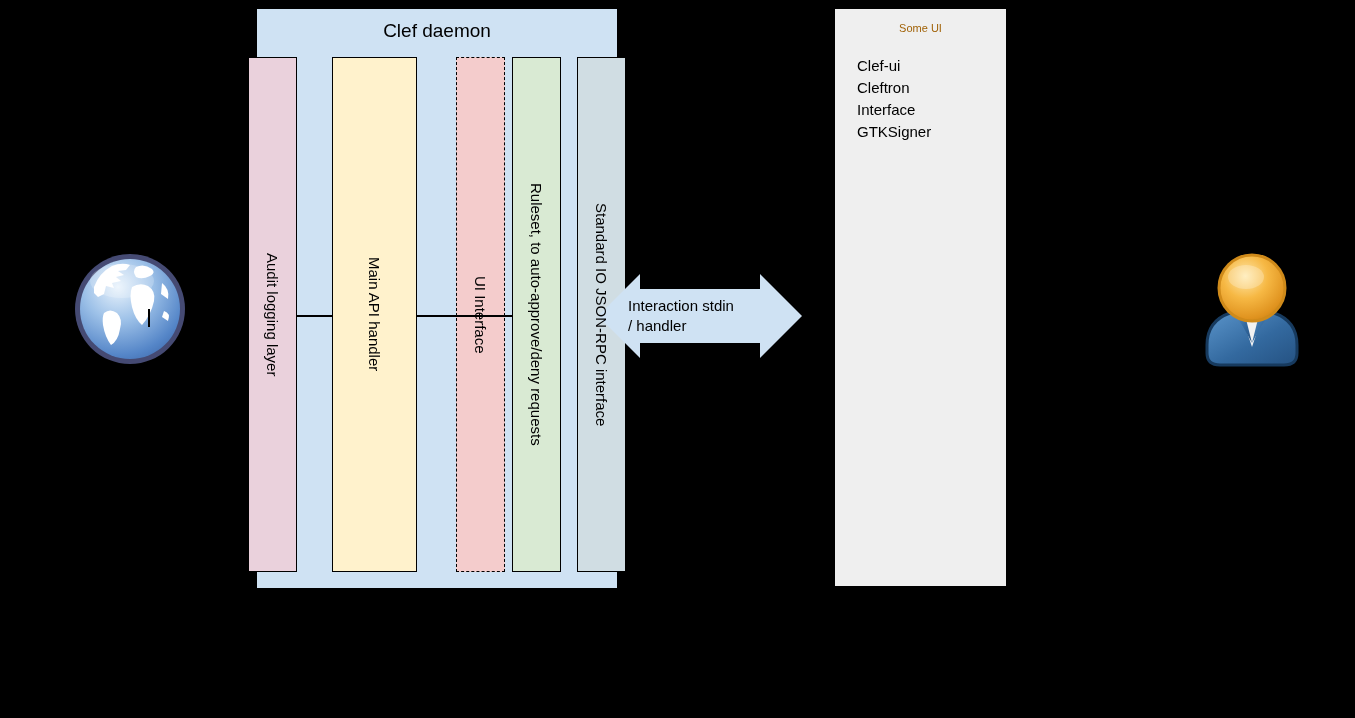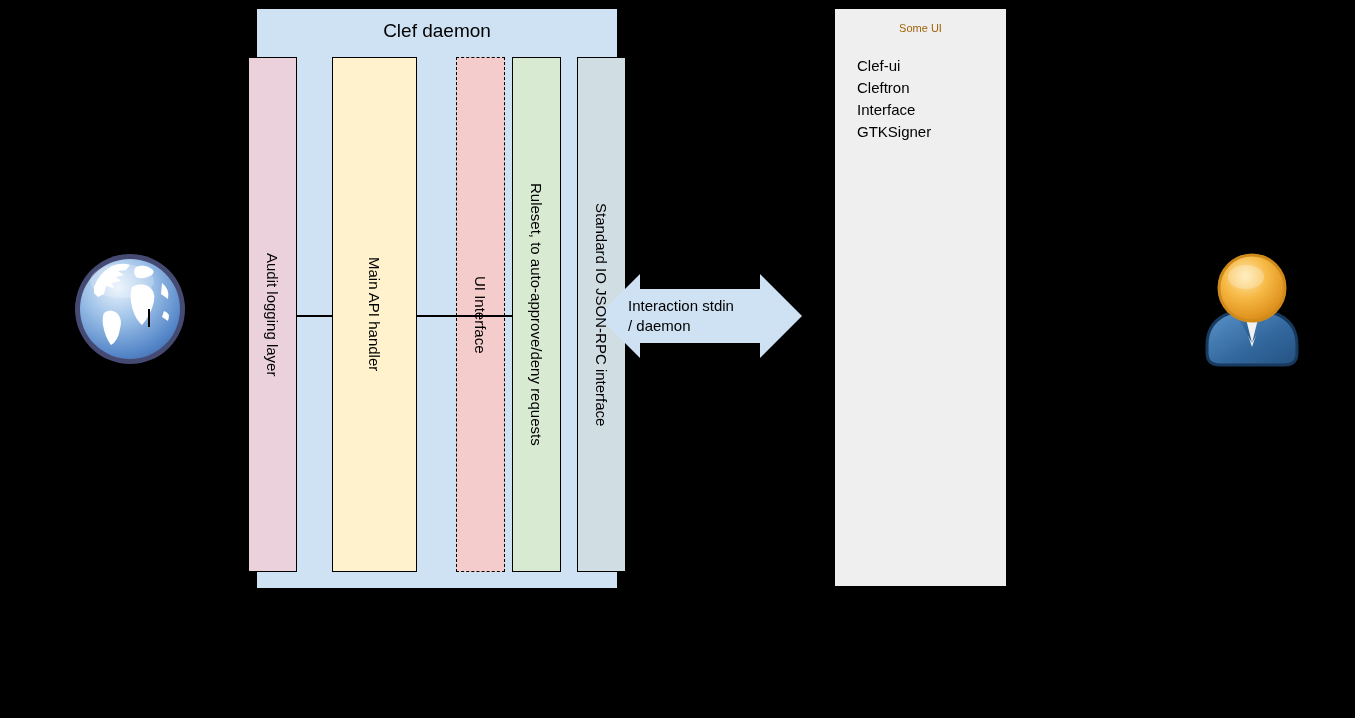--- a/index.html
+++ b/index.html
@@ -128,21 +128,21 @@
 
   <div class="connector c1"></div>
   <div class="connector c2"></div>
 
   <div class="arrow arrow-1">
     <svg width="204" height="88" viewBox="0 0 204 88">
       <polygon points="0,44 42,2 42,17 162,17 162,2 204,44 162,86 162,71 42,71 42,86" fill="#cfe2f3"></polygon>
     </svg>
     <div class="arrow-text">
       <span>Interaction stdin</span>
-      <span>/ daemon</span>
+      <span>/ handler</span>
     </div>
   </div>
 
   <div class="someui-box">
     <div class="someui-title">Some UI</div>
     <div class="someui-list">
       <div>Clef-ui</div>
       <div>Cleftron</div>
       <div>Interface</div>
       <div>GTKSigner</div>

